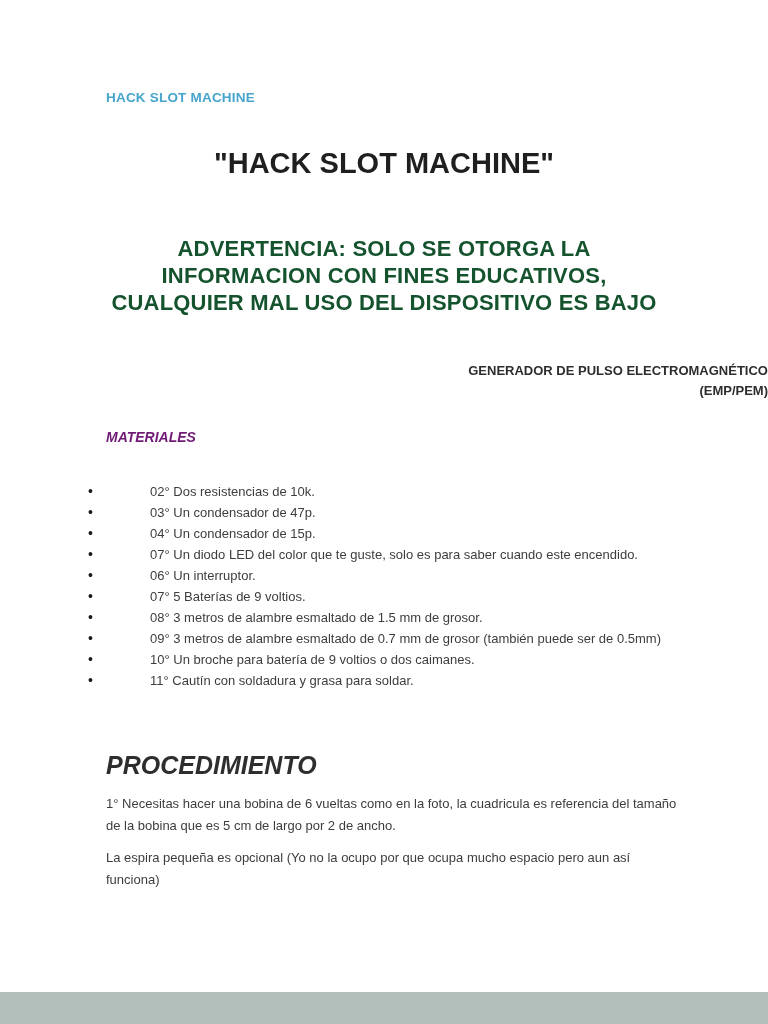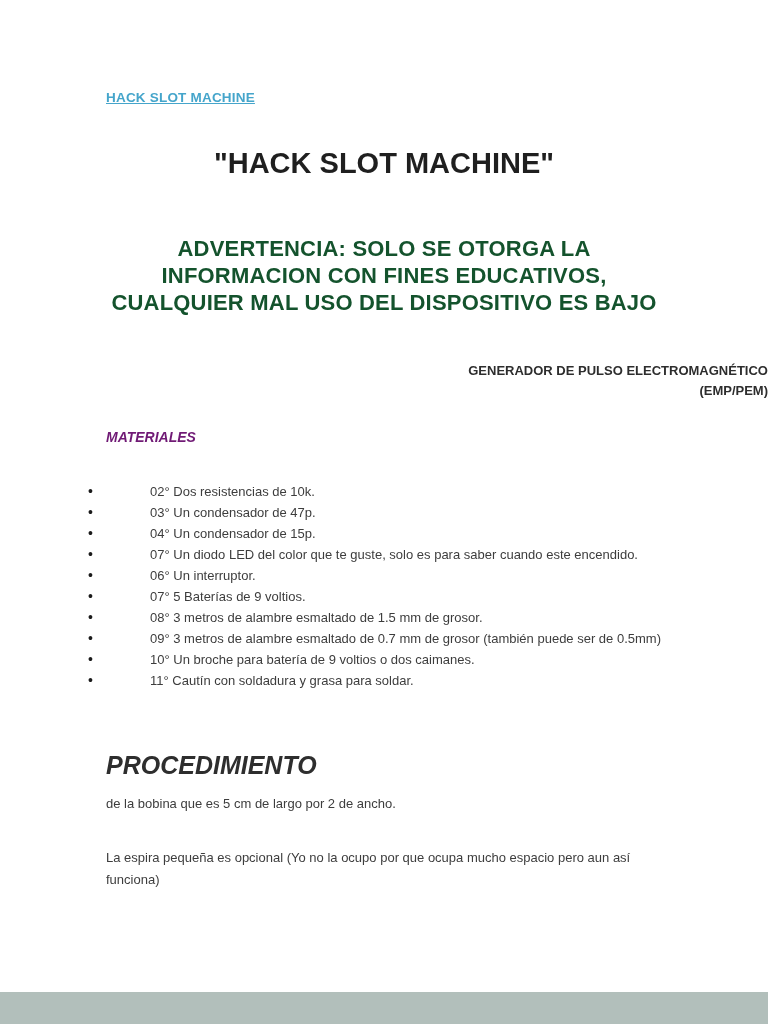--- a/index.html
+++ b/index.html
@@ -15,21 +15,20 @@
     height: 992px;
     background: #ffffff;
   }
   .doc-link {
     position: absolute;
     top: 90px;
     left: 106px;
     font-size: 13.5px;
     font-weight: bold;
     color: #45a5cb;
-    text-decoration: underline;
     letter-spacing: 0.2px;
     cursor: pointer;
   }
   .title {
     position: absolute;
     top: 146px;
     left: 0;
     width: 100%;
     text-align: center;
     font-size: 29px;
@@ -142,20 +141,21 @@
     <li>07° 5 Baterías de 9 voltios.</li>
     <li>08° 3 metros de alambre esmaltado de 1.5 mm de grosor.</li>
     <li>09° 3 metros de alambre esmaltado de 0.7 mm de grosor (también puede ser de 0.5mm)</li>
     <li>10° Un broche para batería de 9 voltios o dos caimanes.</li>
     <li>11° Cautín con soldadura y grasa para soldar.</li>
   </ul>
 
   <h2 class="procedure-heading">PROCEDIMIENTO</h2>
 
   <div class="para" id="para1">
+    <div>1° Necesitas hacer una bobina de 6 vueltas como en la foto, la cuadricula es referencia del tamaño</div>
     <div>de la bobina que es 5 cm de largo por 2 de ancho.</div>
   </div>
 
   <div class="para" id="para2">
     <div>La espira pequeña es opcional (Yo no la ocupo por que ocupa mucho espacio pero aun así</div>
     <div>funciona)</div>
   </div>
 
 </div>
 

